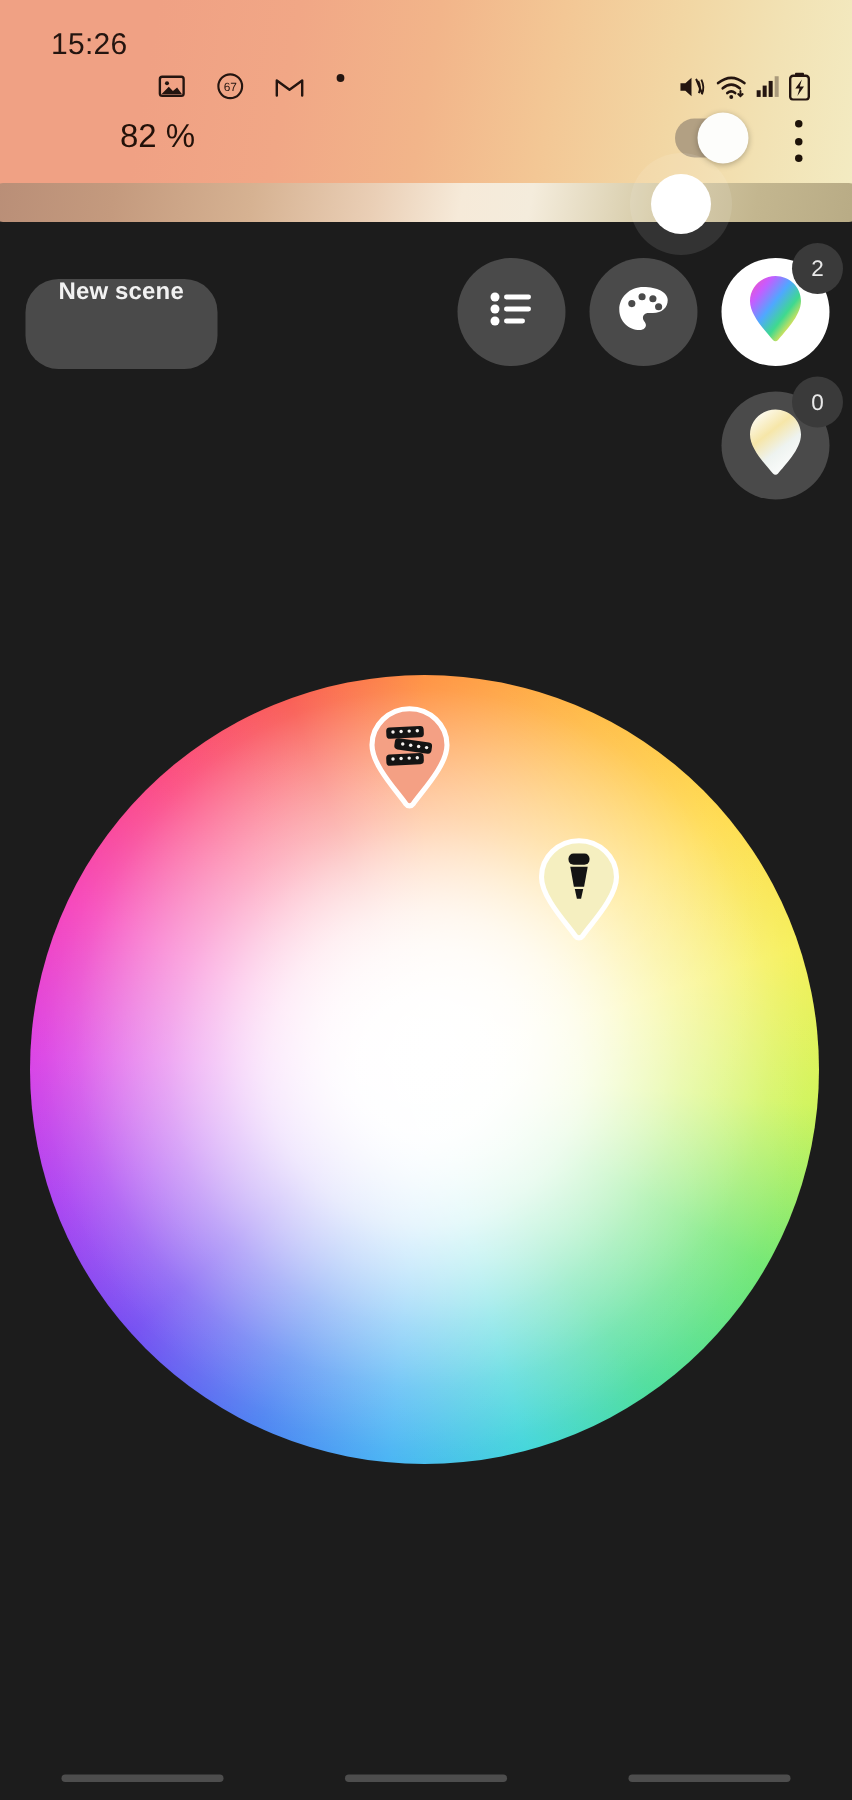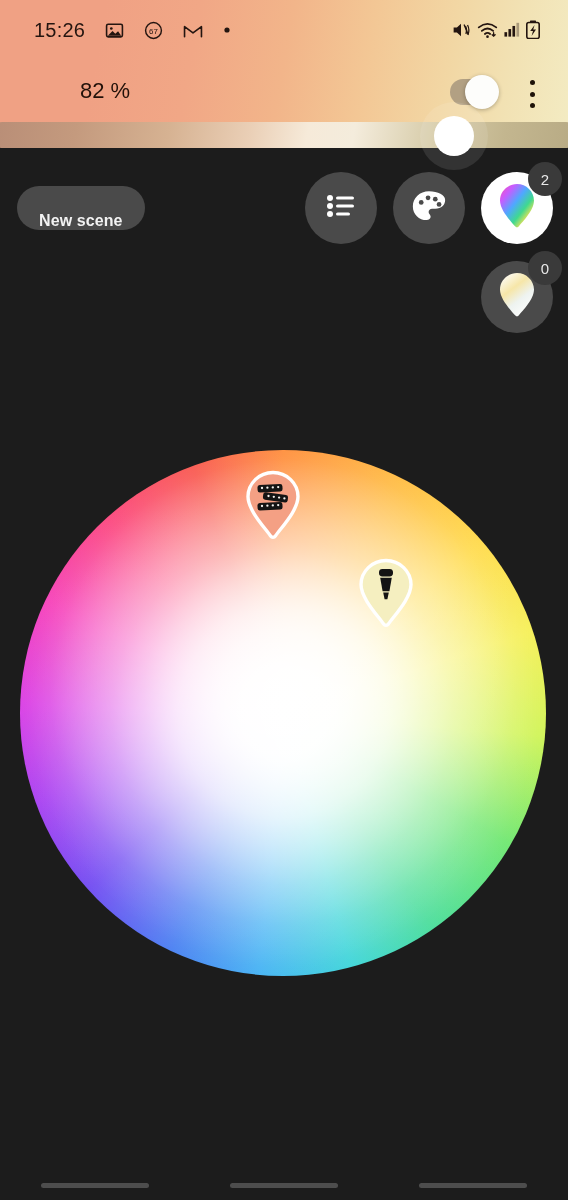--- a/index.html
+++ b/index.html
@@ -27,27 +27,27 @@
     border-bottom-left-radius:2px;
     border-bottom-right-radius:2px;
   }
   
   #statusbar {
     position:absolute; left:0; top:0;
     width:568px; height:56px;
   }
   #status-left {
     position:absolute; left:34px; top:20px;
-    display:flex; align-items:center; gap:20px;
+    display:flex; align-items:flex-start; gap:20px;
   }
   #clock {
     font-size:20px; color:#241510; letter-spacing:0.2px;
     font-weight:400; line-height:1;
   }
-  .sicon { display:inline-block; line-height:0; }
+  .sicon { display:inline-block; line-height:0;margin-top:28px; }
   #status-right {
     position:absolute; right:28px; top:20px;
     display:flex; align-items:center; gap:6px;
   }
 
   
   #pct {
     position:absolute; left:80px; top:78px;
     font-size:22px; color:#221109; font-weight:400;
   }
@@ -89,23 +89,23 @@
   }
   #slider-halo {
     position:absolute; left:420px; top:102px;
     width:68px; height:68px; border-radius:50%;
     background:rgba(255,255,255,0.10);
   }
 
   
   #new-scene {
     position:absolute; left:17px; top:186px;
-    height:44px; padding:0 22px;
+    height:60px; padding:0 22px;
     border-radius:22px; background:#4a4a4a;
-    display:flex; align-items:flex-end; justify-content:center;
+    display:flex; align-items:flex-start; justify-content:center;
     color:#f2f2f2; font-size:16px; font-weight:700;
     letter-spacing:0.1px; cursor:pointer; border:none;
   }
 
   .circle-btn {
     position:absolute;
     width:72px; height:72px; border-radius:50%;
     background:#4a4a4a;
     display:flex; align-items:center; justify-content:center;
     cursor:pointer;

